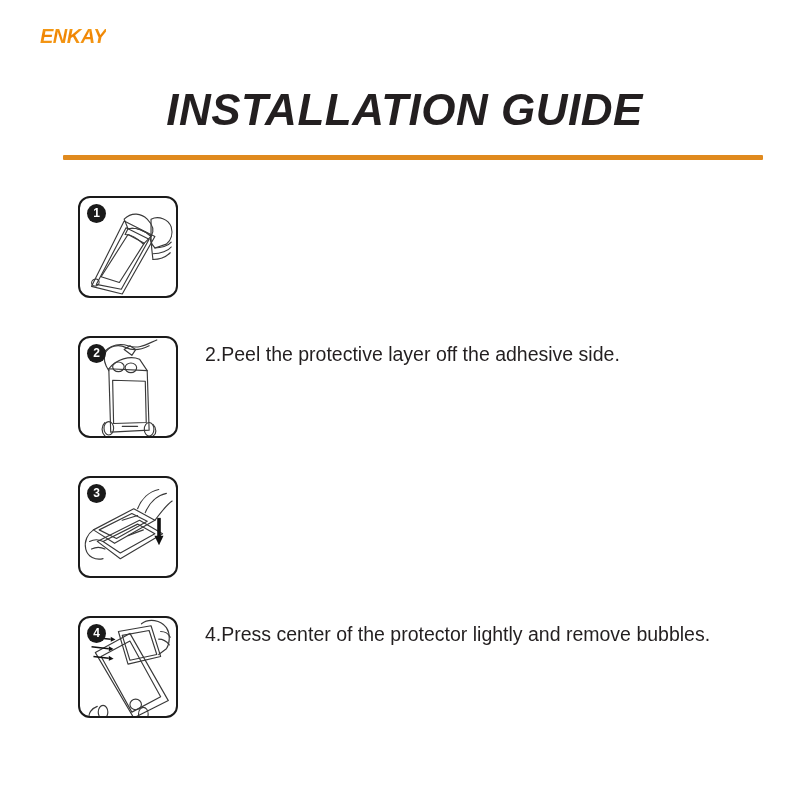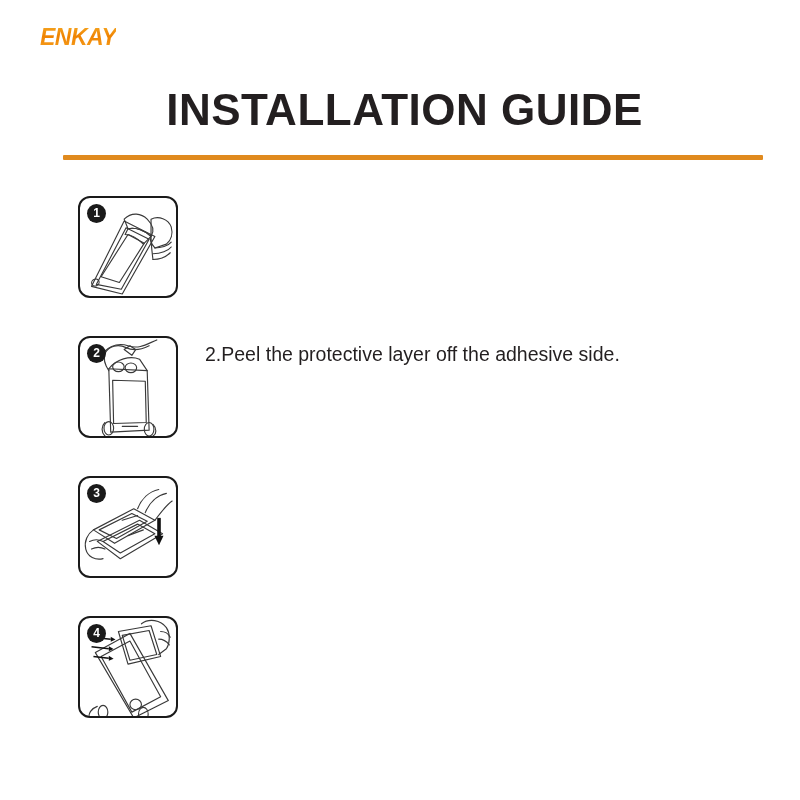--- a/index.html
+++ b/index.html
@@ -17,21 +17,21 @@
   }
 
   
   .brand {
     position: absolute;
     left: 40px;
     top: 26px;
     font-family: "Liberation Sans", sans-serif;
     font-weight: bold;
     font-style: italic;
-    font-size: 23px;
+    font-size: 20px;
     letter-spacing: -0.5px;
     color: #f18a00;
     background: linear-gradient(180deg, #f5a623 0%, #ef8200 45%, #f6a01f 100%);
     -webkit-background-clip: text;
     background-clip: text;
     -webkit-text-fill-color: transparent;
     line-height: 1;
     white-space: nowrap;
   }
 
@@ -41,20 +41,21 @@
     left: 9px;
     right: 0;
     top: 86px;
     text-align: center;
     font-family: "Liberation Sans", sans-serif;
     font-weight: bold;
     font-size: 44px;
     letter-spacing: 0.5px;
     color: #231f20;
     line-height: 1.1;
+    font-style: italic;
   }
 
   .title-rule {
     position: absolute;
     left: 63px;
     top: 155px;
     width: 700px;
     height: 5px;
     background: #e08a1e;
     border-radius: 1px;
@@ -245,15 +246,16 @@
           <line x1="12" y1="20" x2="32" y2="22"></line>
           <polygon points="32,19.4 37,22.3 32,24.6" fill="#111111" stroke="none"></polygon>
           <line x1="12" y1="30" x2="30" y2="32"></line>
           <polygon points="30,29.4 35,32.3 30,34.6" fill="#111111" stroke="none"></polygon>
           <line x1="14" y1="40" x2="30" y2="42"></line>
           <polygon points="30,39.4 35,42.3 30,44.6" fill="#111111" stroke="none"></polygon>
         </g>
       </svg>
       <div class="badge">4</div>
     </div>
+    <div class="step-text">4.Press center of the protector lightly and remove bubbles.</div>
   </div>
 
 </div>
 
 </body></html>

